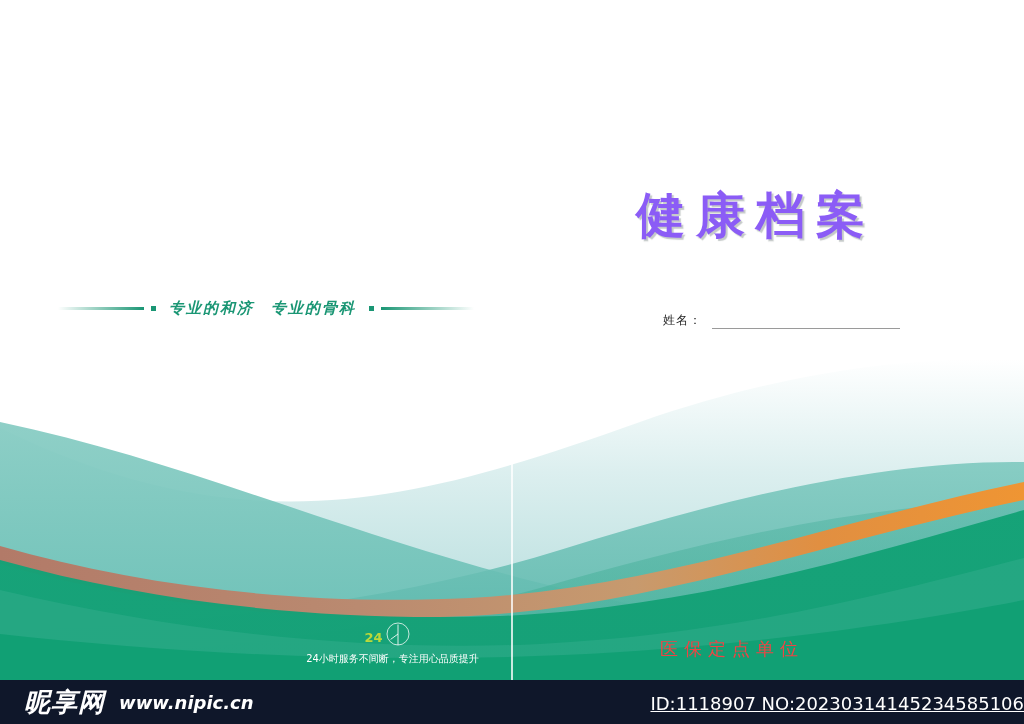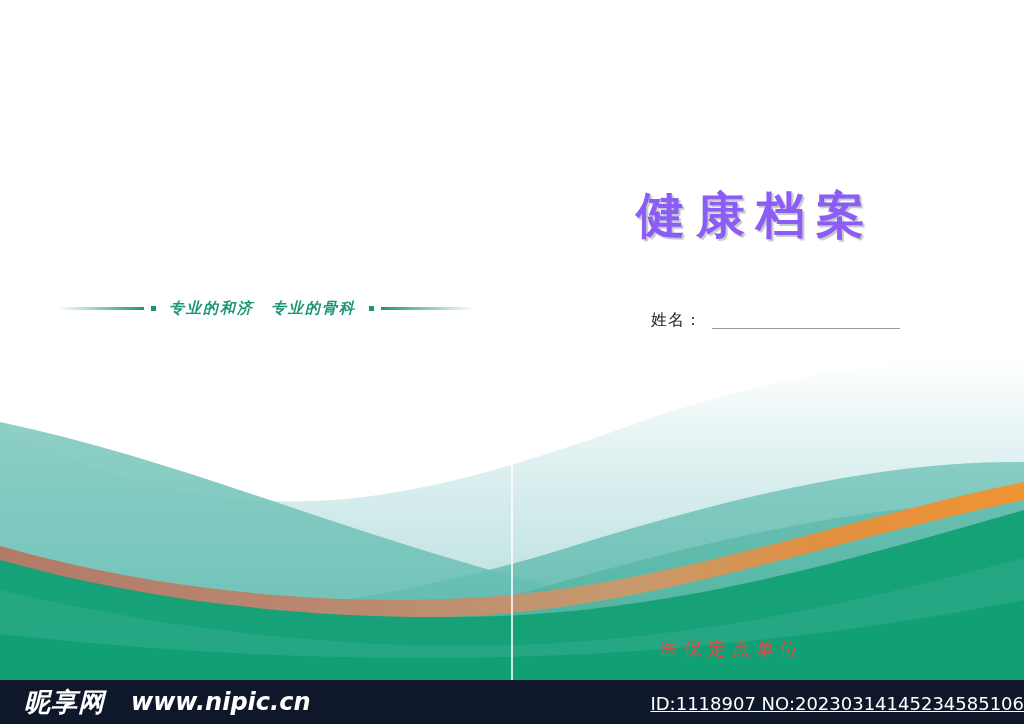--- a/index.html
+++ b/index.html
@@ -70,21 +70,21 @@
   }
   .form-row {
     display: flex;
     align-items: flex-end;
     height: 32px;
     margin-bottom: 2px;
   }
   .form-label {
     width: 82px;
     text-align: right;
-    font-size: 16px;
+    font-size: 12px;
     color: #1d1d1d;
     line-height: 20px;
     padding-bottom: 2px;
     font-family: "DejaVu Sans", "Liberation Sans", sans-serif;
     letter-spacing: 1px;
   }
   .form-underline {
     flex: 1;
     height: 1px;
     background: #9a9a9a;
@@ -193,22 +193,22 @@
   .wm-logo {
     margin-left: 24px;
     font-size: 26px;
     font-weight: bold;
     font-style: italic;
     color: #ffffff;
     letter-spacing: 1px;
     font-family: "DejaVu Sans", "Liberation Sans", sans-serif;
   }
   .wm-url {
-    margin-left: 26px;
-    font-size: 24px;
+    margin-left: 14px;
+    font-size: 18px;
     font-style: italic;
     font-weight: bold;
     color: #ffffff;
     font-family: "DejaVu Sans", "Liberation Sans", sans-serif;
   }
   .wm-id {
     position: absolute;
     right: 0;
     top: 50%;
     margin-top: -9px;
@@ -300,20 +300,30 @@
   </div>
 
   <div class="slogan-strip">
     <div class="slogan-rule-left"></div>
     <div class="slogan-dot"></div>
     <div class="slogan-text">专业的和济　专业的骨科</div>
     <div class="slogan-dot"></div>
     <div class="slogan-rule-right"></div>
   </div>
 
+  <div class="service-block">
+    <div class="clock-wrap">
+      <svg class="clock-svg" width="26" height="28" viewBox="0 0 26 28">
+        <circle cx="13" cy="14" r="11" fill="none" stroke="#ffffff" stroke-opacity="0.75" stroke-width="1"></circle>
+        <path d="M13,14 L13,4.5 M13,14 L5.6,19.4 M13,14 L13,25" stroke="#ffffff" stroke-opacity="0.85" stroke-width="1" fill="none"></path>
+      </svg>
+      <div class="clock-24">24</div>
+    </div>
+    <div class="service-text">24小时服务不间断，专注用心品质提升</div>
+  </div>
 
   <div class="medical-badge">医保定点单位</div>
 
   <div class="watermark-bar">
     <div class="wm-logo">昵享网</div>
     <div class="wm-url">www.nipic.cn</div>
     <div class="wm-id">ID:1118907 NO:20230314145234585106</div>
   </div>
 
 </div>

